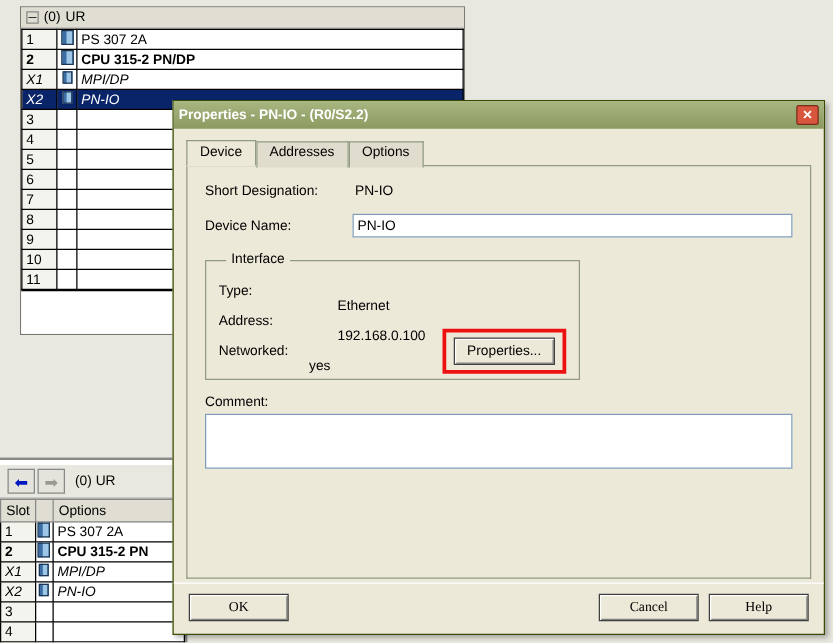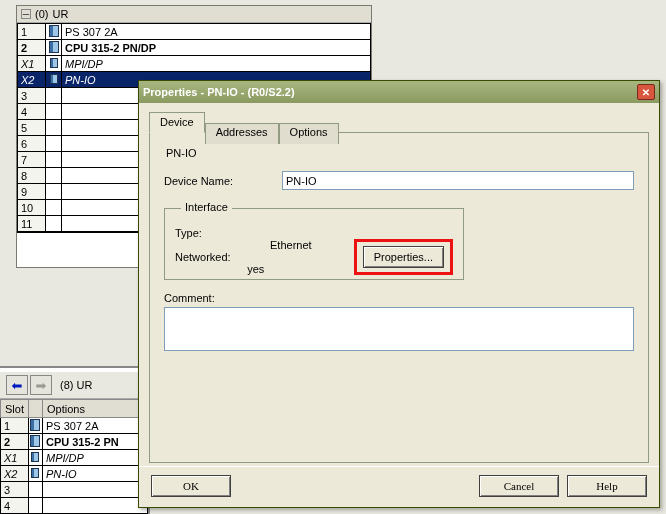--- a/index.html
+++ b/index.html
@@ -147,21 +147,21 @@
     margin-right:0px;
     position:relative;
     top:1px;
     cursor:pointer;
   }
   .tab.active{
     background:#ece9d8;
     border-bottom:1px solid #ece9d8;
     z-index:2;
   }
-  .tab:not(.active){ background:#e0ddce; top:12px; padding-top:2px; padding-bottom:3px;}
+  .tab:not(.active){ background:#e0ddce; top:2px; padding-top:2px; padding-bottom:3px;}
   .tab-panel{
     border:1px solid #919b84;
     border-top:none;
     padding:14px 14px 10px 14px;
     height:330px;
     position:relative;
   }
   .form-row{ display:flex; align-items:center; margin-bottom:12px;}
   .form-label{ width:118px; }
   .text-input{
@@ -295,21 +295,21 @@
         </tr>
       </tbody>
   </table>
   <div class="rack-spacer"></div>
 </div>
 
 <div class="bottom-pane">
   <div class="nav-bar">
     <div class="arrow-btn active">⬅</div>
     <div class="arrow-btn disabled">➡</div>
-    <span style="margin-left:6px">(8)  UR</span>
+    <span style="margin-left:6px">(0)  UR</span>
   </div>
   <table class="bottom-table">
     <thead>
         <tr>
       <th>Slot</th>
       <th style="width:14px"></th>
       <th>Options</th>
     </tr>
       </thead>
     <tbody id="bottom-rows">
@@ -355,33 +355,38 @@
   </div>
   <div class="dialog-body">
     <div class="tabstrip">
       <div class="tab active">Device</div>
       <div class="tab">Addresses</div>
       <div class="tab">Options</div>
     </div>
     <div class="tab-panel">
 
       <div class="form-row">
+        <div class="form-label">Short Designation:</div>
         <div class="static-val">PN-IO</div>
       </div>
 
       <div class="form-row">
         <div class="form-label">Device Name:</div>
         <input class="text-input" style="background: rgb(255, 255, 255); color: rgb(0, 0, 0);" value="PN-IO">
       </div>
 
       <div class="groupbox" style="width:300px;">
         <div class="legend">Interface</div>
         <div class="gb-row">
           <div class="gb-label">Type:</div>
           <div class="gb-val">Ethernet</div>
+        </div>
+        <div class="gb-row">
+          <div class="gb-label">Address:</div>
+          <div class="gb-val">192.168.0.100</div>
         </div>
         <div class="gb-row">
           <div class="gb-label">Networked:</div>
           <div class="gb-val">yes</div>
           <span class="props-btn-wrap">
             <button class="win-btn">Properties...</button>
           </span>
         </div>
       </div>
 

